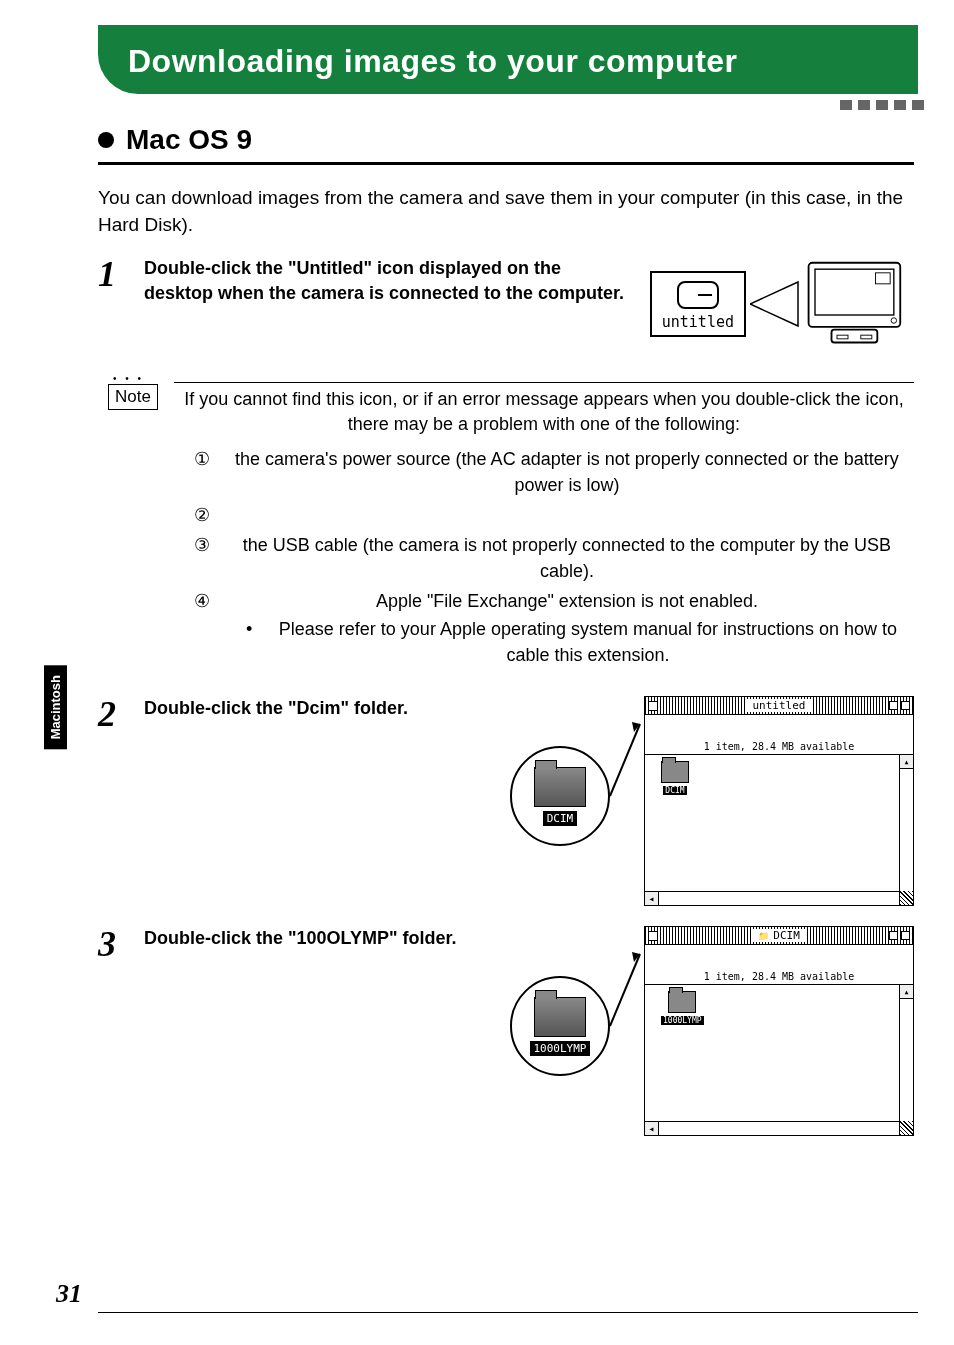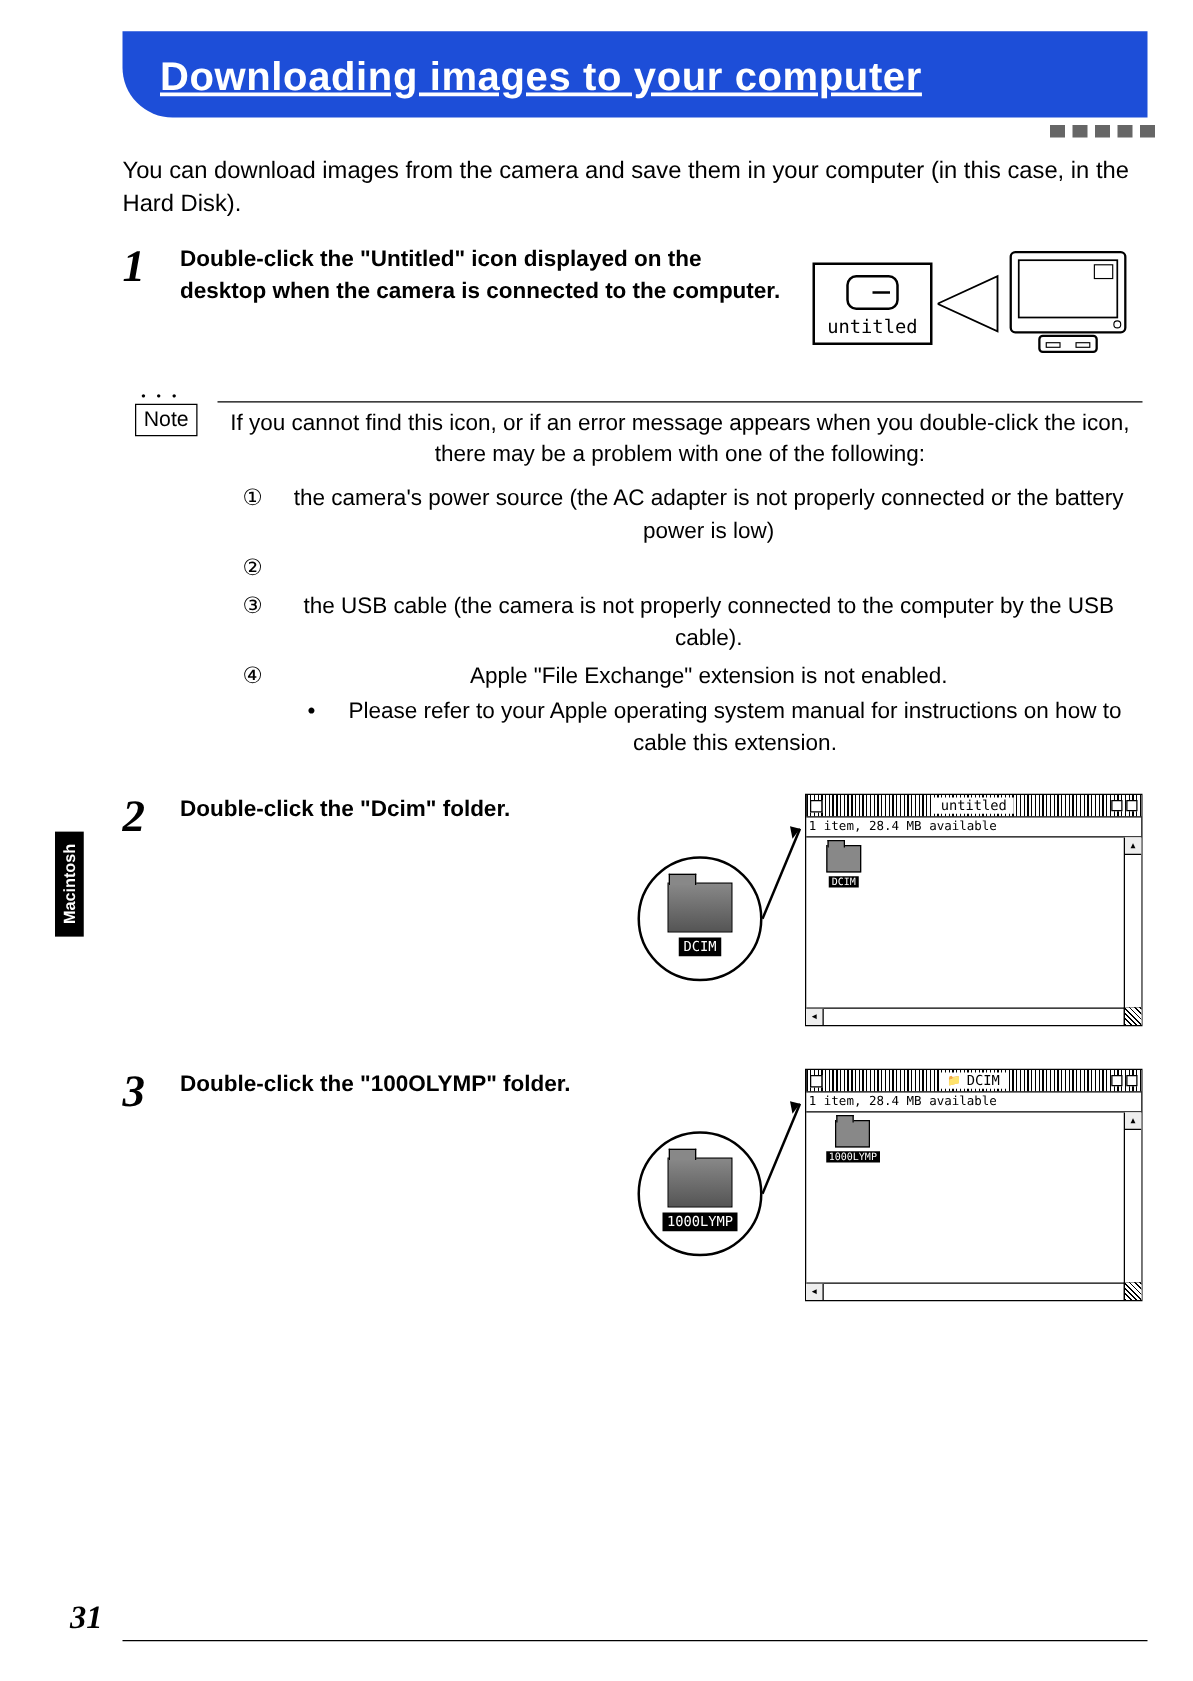--- a/index.html
+++ b/index.html
@@ -5,27 +5,26 @@
   * { box-sizing: border-box; margin: 0; padding: 0; }
   body {
     font-family: Arial, Helvetica, sans-serif;
     width: 954px;
     height: 1345px;
     background: #fff;
     position: relative;
     color: #000;
   }
   .header-bar {
-    background: #1d4ed8;
+    background: #15803d;
     color: #fff;
     padding: 18px 0 14px 30px;
     margin: 25px 0 0 98px;
     border-radius: 0 0 0 40px;
     width: 820px;
-    text-decoration: underline;
   }
   .header-bar h1 {
     font-size: 32px;
     font-weight: bold;
     letter-spacing: 0.5px;
   }
   .dots-row {
     position: absolute;
     right: 30px;
     top: 100px;
@@ -125,21 +124,21 @@
   .g-monitor svg { width: 100%; height: 100%; }
   .g-window {
     width: 270px; border: 1px solid #000; background: #fff; font-family: monospace; font-size: 11px;
   }
   .g-window .titlebar { display:flex; align-items:center; border-bottom:1px solid #000; padding:2px 4px; background: repeating-linear-gradient(90deg,#000,#000 1px,#fff 1px,#fff 3px); position:relative; }
   .g-window .titlebar .centre { background:#fff; padding:0 6px; margin:0 auto; display:flex; align-items:center; gap:4px; }
   .g-window .titlebar .sq { width:10px; height:10px; border:1px solid #000; background:#fff; }
   .g-window .titlebar .btns { position:absolute; right:3px; display:flex; gap:3px; }
   .g-window .titlebar .btns .sq.small { width:9px; height:9px; }
   .g-window .titlebar .left-sq { position:absolute; left:3px; }
-  .g-window .status { border-bottom:1px solid #000; font-size:10px; padding:2px; }
+  .g-window .status { border-bottom:1px solid #000; text-align:center; font-size:10px; padding:2px;margin-top:24px; }
   .g-window .body { height:150px; position:relative; border-right:14px solid #fff; border-bottom:14px solid #fff; }
   .g-window .scroll-v { position:absolute; right:-14px; top:0; bottom:-14px; width:14px; border-left:1px solid #000; display:flex; flex-direction:column; justify-content:space-between; }
   .g-window .scroll-v .arrow { height:14px; border-bottom:1px solid #000; text-align:center; font-size:10px; line-height:14px; background:#eee; }
   .g-window .scroll-v .arrow.bot { border-bottom:none; border-top:1px solid #000; }
   .g-window .scroll-h { position:absolute; left:0; right:-14px; bottom:-14px; height:14px; border-top:1px solid #000; display:flex; }
   .g-window .scroll-h .arrow { width:14px; border-right:1px solid #000; text-align:center; font-size:10px; line-height:14px; background:#eee; }
   .g-window .scroll-h .grow { position:absolute; right:0; bottom:0; width:14px; height:14px; border-left:1px solid #000; background:repeating-linear-gradient(45deg,#000,#000 1px,#fff 1px,#fff 3px); }
   .g-folder-icon-small { position:absolute; top:6px; left:16px; text-align:center; }
   .g-folder-icon-small .ficon { width:28px; height:22px; background:#888; border:1px solid #000; position:relative; margin:0 auto; }
   .g-folder-icon-small .ficon::before { content:""; position:absolute; top:-5px; left:0; width:12px; height:5px; background:#888; border:1px solid #000; border-bottom:none; }
@@ -160,20 +159,24 @@
 <div class="dots-row">
   <span></span>
     <span></span>
     <span></span>
     <span></span>
     <span></span>
 </div>
 
 <div class="content">
 
+  <div class="section-title">
+    <span class="bullet-dot"></span>
+    <h2>Mac OS 9</h2>
+  </div>
 
   <p class="intro">You can download images from the camera and save them in your computer (in this case, in the Hard Disk).</p>
 
   <div class="step">
     <div class="step-num">1</div>
     <div class="step-body">
       <div class="step-text">Double-click the "Untitled" icon displayed on the desktop when the camera is connected to the computer.</div>
       <div class="step-graphic g-untitled-wrap">
         <div class="g-drive-box">
           <div class="g-drive-icon"></div>

